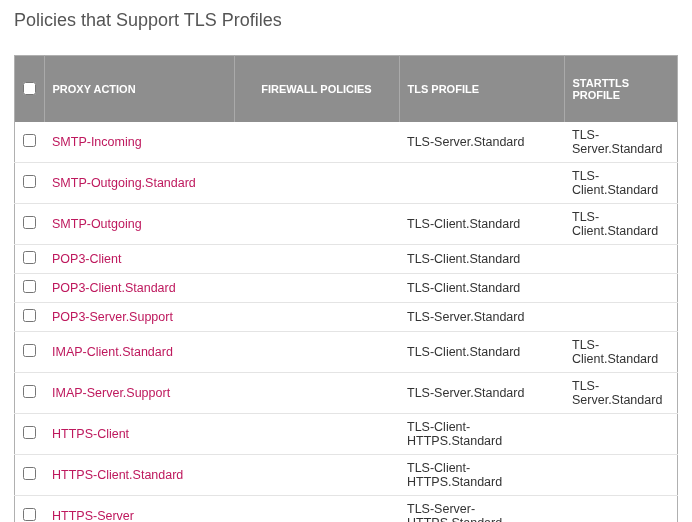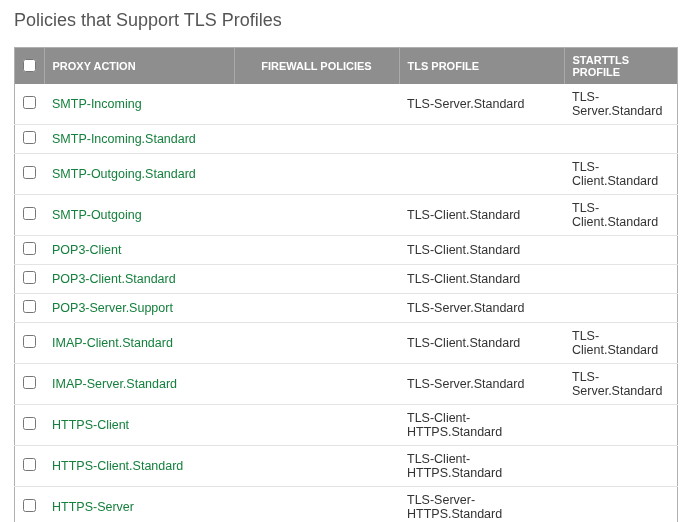--- a/index.html
+++ b/index.html
@@ -8,48 +8,48 @@
     font-size: 13px;
     color: #333;
     background: #fff;
     padding: 10px 14px;
     width: 692px;
   }
   h2 {
     font-size: 18px;
     font-weight: 400;
     color: #555;
-    margin-bottom: 16px;
+    margin-bottom: 24px;
   }
   table {
     width: 100%;
     border-collapse: collapse;
     border: 1px solid #b0b0b0;
   }
   thead th {
     background: #8e8e8e;
     color: #fff;
     font-size: 11px;
     font-weight: 700;
     text-align: left;
-    padding: 6px 8px;
+    padding: 21px 8px;
     border-right: 1px solid #aaa;
   }
   thead th:last-child { border-right: none; }
   thead th.cb-col { width: 28px; text-align: center; padding: 6px 4px; }
   tbody td {
     padding: 6px 8px;
     border-bottom: 1px solid #e4e4e4;
     font-size: 12.5px;
     color: #333;
     vertical-align: middle;
   }
   tbody td.cb-cell { text-align: center; width: 28px; }
   tbody td a.proxy-link {
-    color: #15803d;
+    color: #be185d;
     text-decoration: none;
     cursor: pointer;
   }
   .col-proxy { width: 190px; }
   .col-fw { width: 165px; text-align: center; }
   .col-tls { width: 165px; }
   .col-stls { width: auto; }
   input[type="checkbox"] {
     width: 13px; height: 13px;
     cursor: pointer;
@@ -72,27 +72,20 @@
       <th class="col-stls">STARTTLS PROFILE</th>
     </tr>
   </thead>
   <tbody id="tbody">
       <tr>
         <td class="cb-cell"><input type="checkbox" style=""></td>
         <td class="col-proxy"><a class="proxy-link">SMTP-Incoming</a></td>
         <td class="col-fw"></td>
         <td class="col-tls">TLS-Server.Standard</td>
         <td class="col-stls">TLS-Server.Standard</td>
-      </tr>
-      <tr>
-        <td class="cb-cell"><input type="checkbox" style=""></td>
-        <td class="col-proxy"><a class="proxy-link">SMTP-Incoming.Standard</a></td>
-        <td class="col-fw"></td>
-        <td class="col-tls"></td>
-        <td class="col-stls"></td>
       </tr>
       <tr>
         <td class="cb-cell"><input type="checkbox" style=""></td>
         <td class="col-proxy"><a class="proxy-link">SMTP-Outgoing.Standard</a></td>
         <td class="col-fw"></td>
         <td class="col-tls"></td>
         <td class="col-stls">TLS-Client.Standard</td>
       </tr>
       <tr>
         <td class="cb-cell"><input type="checkbox" style=""></td>
@@ -124,21 +117,21 @@
       </tr>
       <tr>
         <td class="cb-cell"><input type="checkbox" style=""></td>
         <td class="col-proxy"><a class="proxy-link">IMAP-Client.Standard</a></td>
         <td class="col-fw"></td>
         <td class="col-tls">TLS-Client.Standard</td>
         <td class="col-stls">TLS-Client.Standard</td>
       </tr>
       <tr>
         <td class="cb-cell"><input type="checkbox" style=""></td>
-        <td class="col-proxy"><a class="proxy-link">IMAP-Server.Standard</a></td>
+        <td class="col-proxy"><a class="proxy-link">IMAP-Server.Support</a></td>
         <td class="col-fw"></td>
         <td class="col-tls">TLS-Server.Standard</td>
         <td class="col-stls">TLS-Server.Standard</td>
       </tr>
       <tr>
         <td class="cb-cell"><input type="checkbox" style=""></td>
         <td class="col-proxy"><a class="proxy-link">HTTPS-Client</a></td>
         <td class="col-fw"></td>
         <td class="col-tls">TLS-Client-HTTPS.Standard</td>
         <td class="col-stls"></td>

